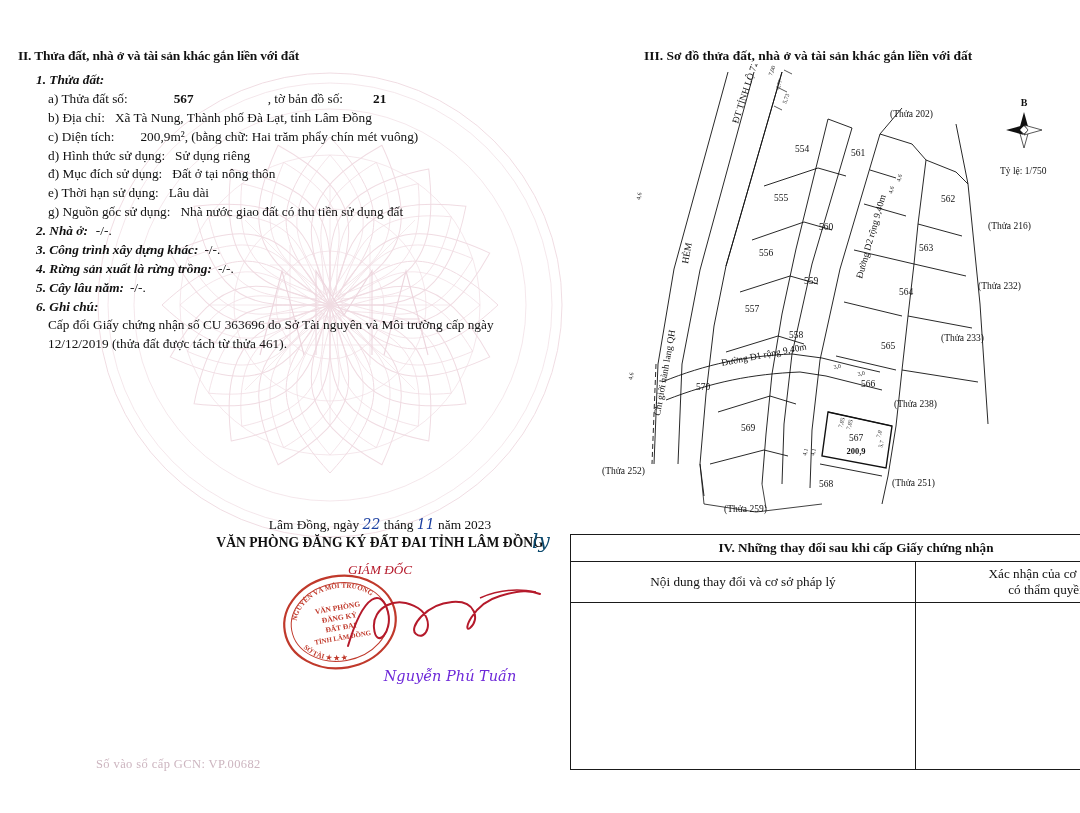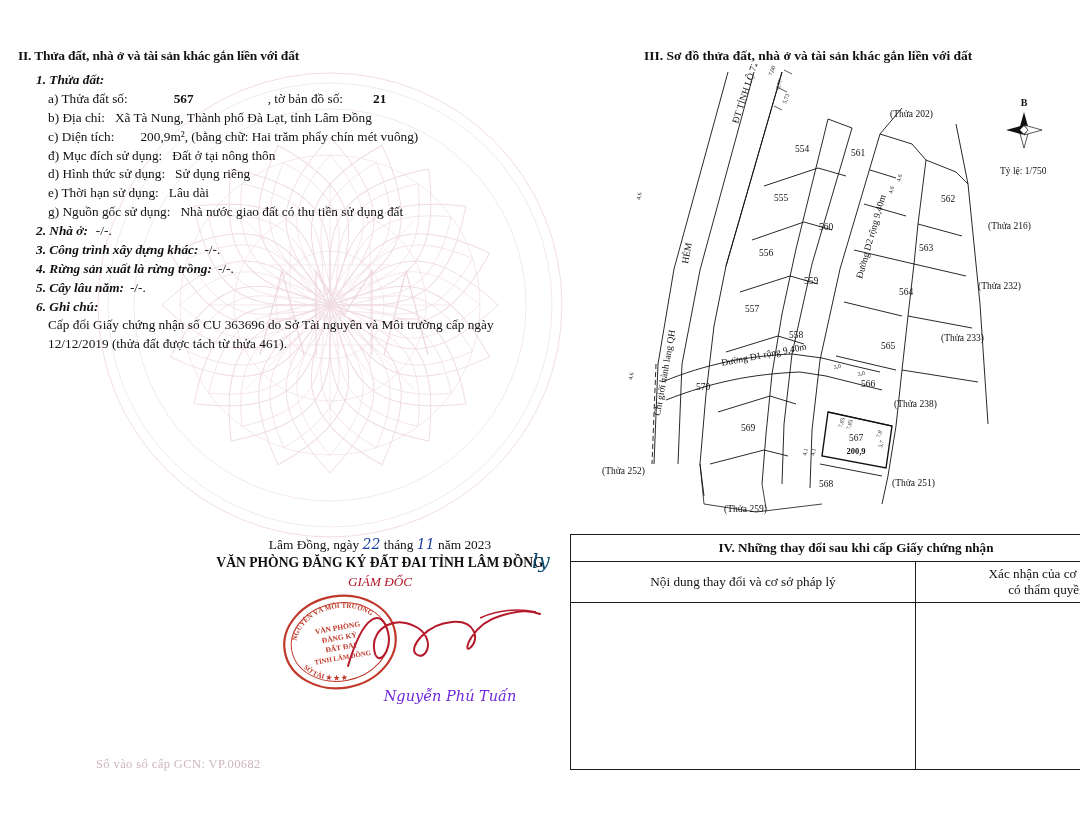--- a/index.html
+++ b/index.html
@@ -76,42 +76,42 @@
     top: 64px;
     width: 470px;
     height: 460px;
   }
   .map-wrap svg { width: 100%; height: 100%; }
 
   
   .sign {
     position: absolute;
     left: 180px;
-    top: 536px;
+    top: 516px;
     width: 400px;
     text-align: center;
     font-size: 13.4px;
   }
   .sign-date { white-space: nowrap; }
   .hand {
     font-family: "DejaVu Serif", serif;
     font-style: italic;
     color: #1b3fa0;
     font-size: 14px;
   }
   .sign-office {
     font-weight: bold;
     font-size: 13.6px;
     margin-top: 2px;
     white-space: nowrap;
   }
   .sign-role {
     font-style: italic;
     color: #b51a2b;
-    margin-top: 3px;
+    margin-top: 11px;
     font-size: 13.2px;
   }
   .stamp {
     position: absolute;
     left: 96px;
     top: 52px;
     width: 128px;
     height: 108px;
     pointer-events: none;
   }
@@ -283,28 +283,28 @@
       <span>b) Địa chỉ:</span>
       <span style="display:inline-block;width:10px"></span>
       <span>Xã Tà Nung, Thành phố Đà Lạt, tỉnh Lâm Đồng</span>
     </div>
     <div class="indent2 row-flex">
       <span>c) Diện tích:</span>
       <span style="display:inline-block;width:26px"></span>
       <span>200,9m², (bằng chữ: Hai trăm phẩy chín mét vuông)</span>
     </div>
     <div class="indent2 row-flex">
+      <span>d) Hình thức sử dụng:</span>
+      <span style="display:inline-block;width:10px"></span>
+      <span>Sử dụng riêng</span>
+    </div>
+    <div class="indent2 row-flex">
       <span>đ) Mục đích sử dụng:</span>
       <span style="display:inline-block;width:10px"></span>
       <span>Đất ở tại nông thôn</span>
-    </div>
-    <div class="indent2 row-flex">
-      <span>d) Hình thức sử dụng:</span>
-      <span style="display:inline-block;width:10px"></span>
-      <span>Sử dụng riêng</span>
     </div>
     <div class="indent2 row-flex">
       <span>e) Thời hạn sử dụng:</span>
       <span style="display:inline-block;width:10px"></span>
       <span>Lâu dài</span>
     </div>
     <div class="indent2 row-flex">
       <span>g) Nguồn gốc sử dụng:</span>
       <span style="display:inline-block;width:10px"></span>
       <span>Nhà nước giao đất có thu tiền sử dụng đất</span>

